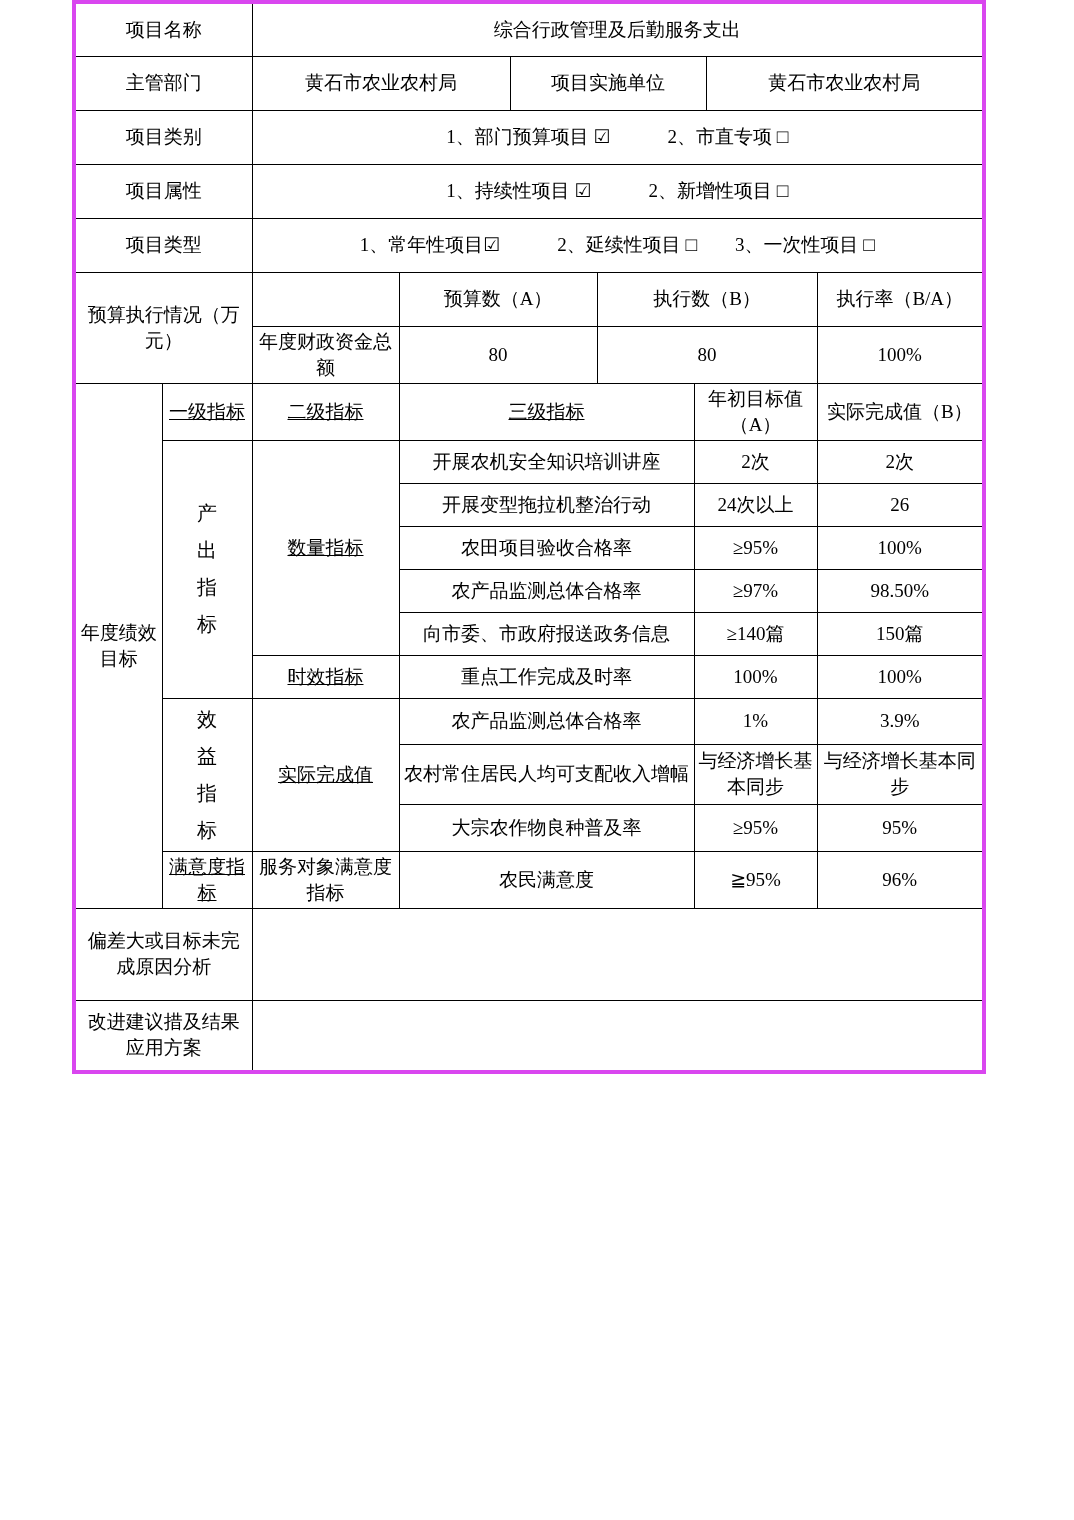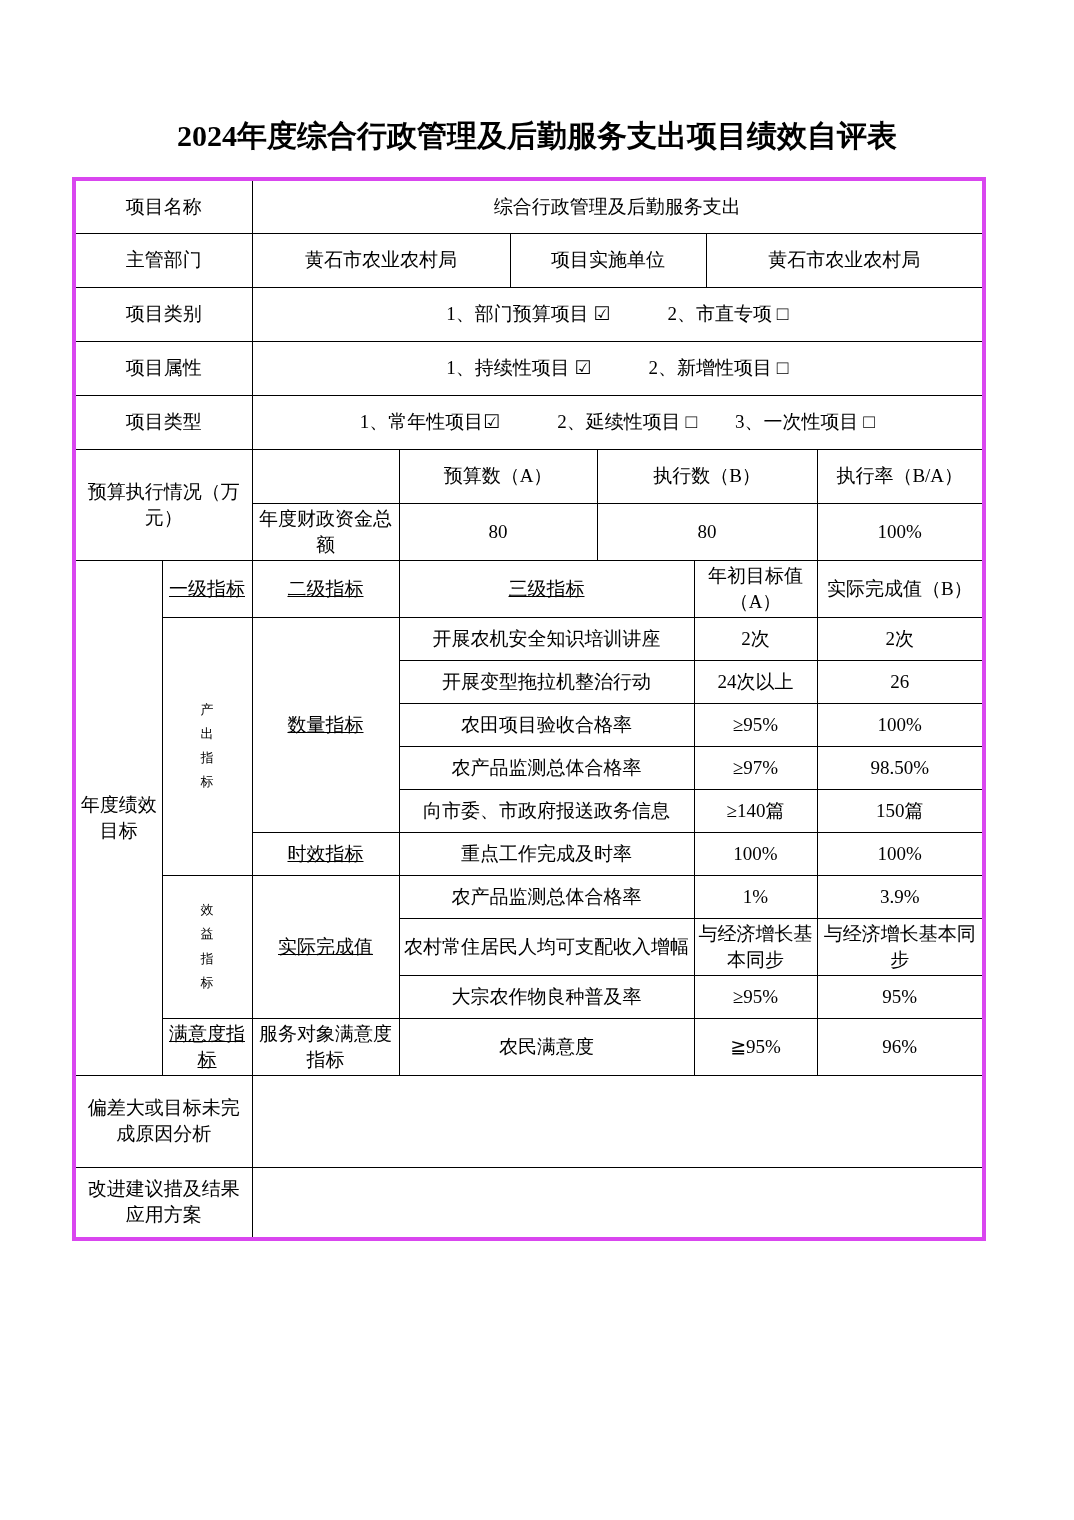--- a/index.html
+++ b/index.html
@@ -62,34 +62,33 @@
     font-size: 15px;
     text-align: left;
     padding-left: 8px;
   }
   td.value-cell { font-size: 18px; }
   .vtext {
     display: inline-block;
     width: 1.15em;
     line-height: 1.85;
     word-break: break-all;
-    font-size: 13px;
+    font-size: 20px;
     text-align: center;
   }
   .wrap-narrow {
     display: inline-block;
     max-width: 8.4em;
   }
 </style>
 </head>
 <body>
 
 <div class="page">
 
-  <div class="doc-title">2024年度综合行政管理及后勤服务支出项目绩效自评表</div>
 
   <table class="eval">
     <colgroup>
       <col style="width:88px">
         <col style="width:90px">
         <col style="width:147px">
       <col style="width:111px">
         <col style="width:87px">
         <col style="width:97px">
       <col style="width:12px">

